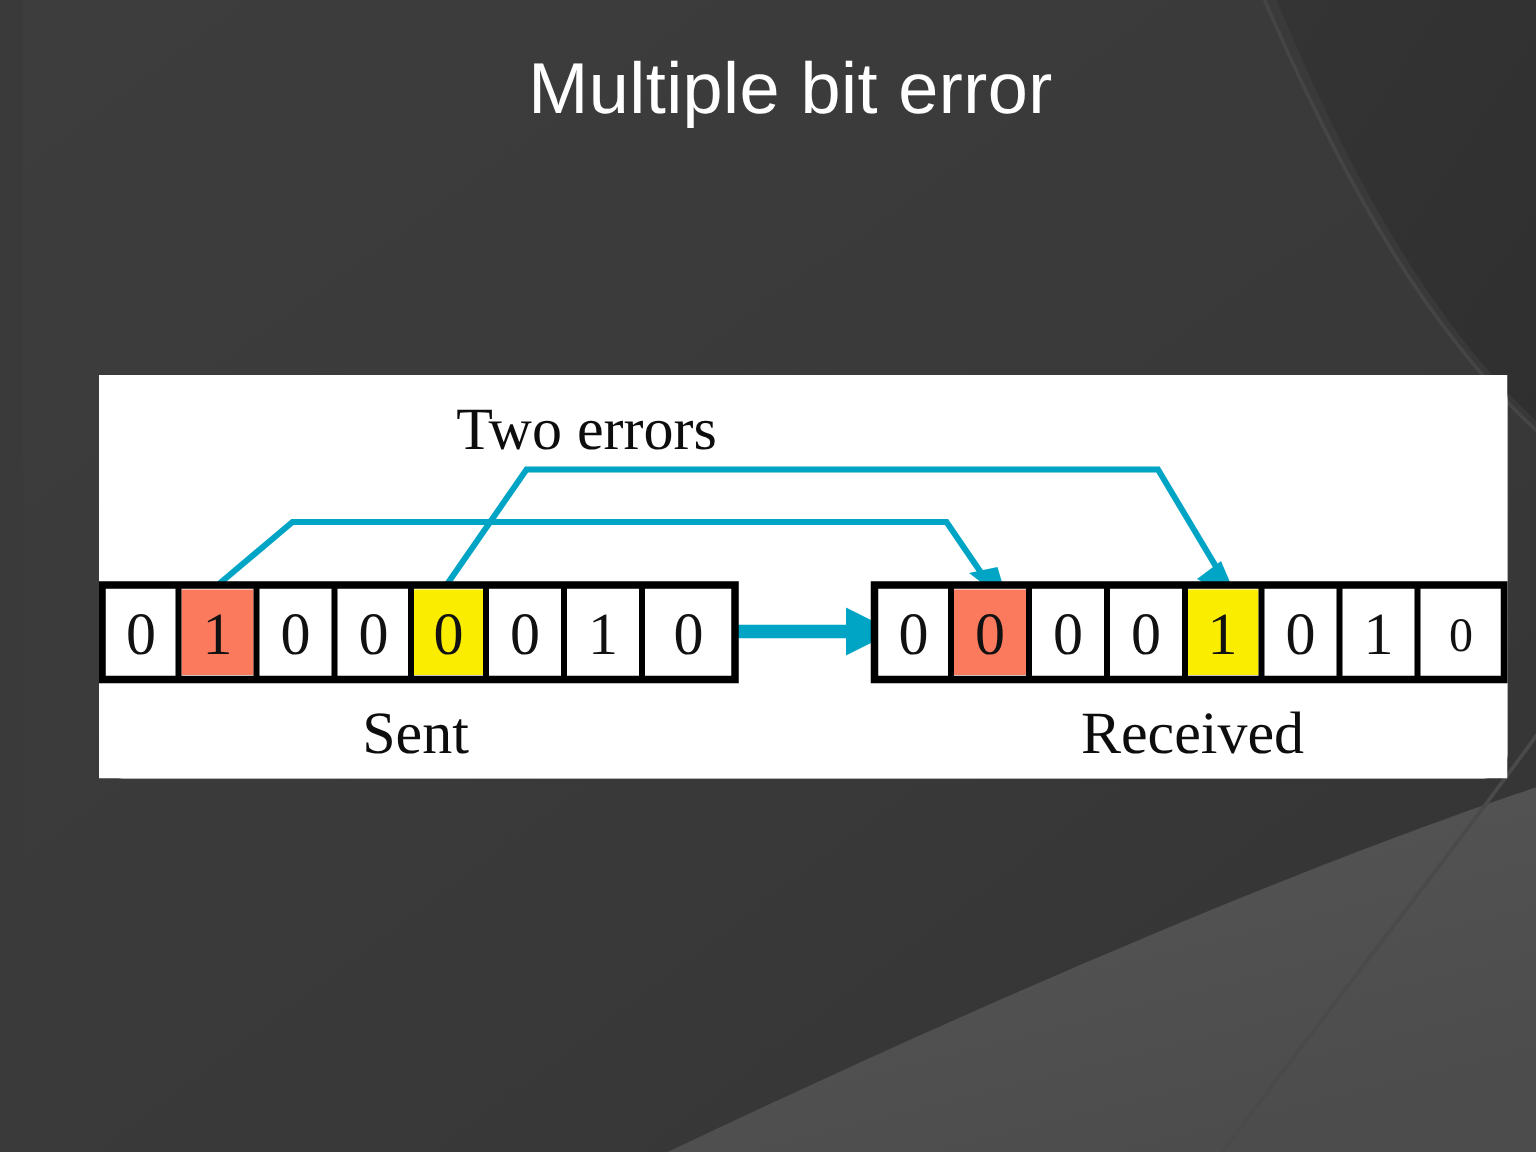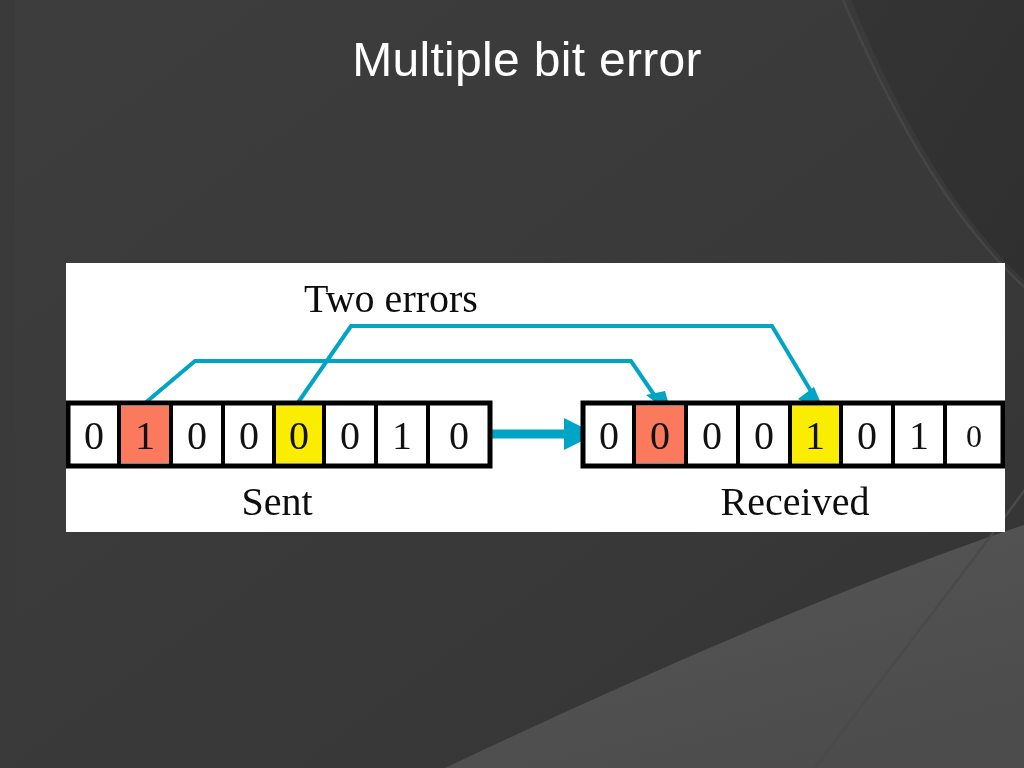--- a/index.html
+++ b/index.html
@@ -32,21 +32,21 @@
     font-weight: 400;
     letter-spacing: 0.3px;
     line-height: 1.1;
     font-family: "Liberation Sans", sans-serif;
   }
 
   
   #diagram-panel {
     position: absolute;
     left: 51px;
-    top: 263px;
+    top: 250px;
     width: 939px;
     height: 269px;
     background: #ffffff;
     border-radius: 16px;
   }
   #diagram-svg { display: block; width: 939px; height: 269px; }
 
   .bit-text {
     font-family: "Liberation Serif", serif;
     font-size: 40px;

